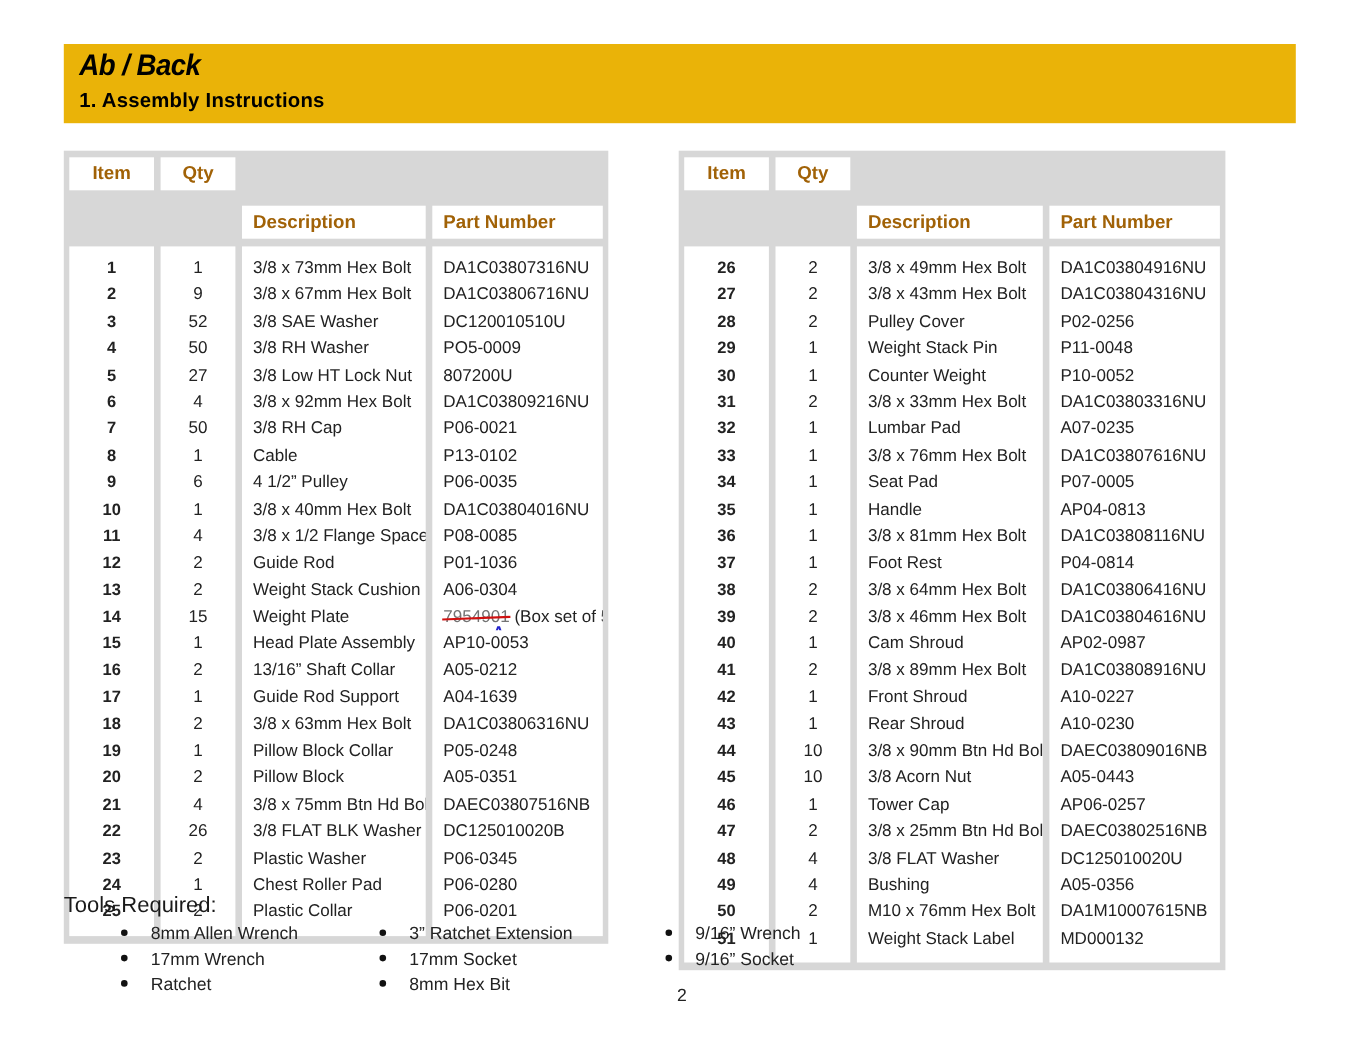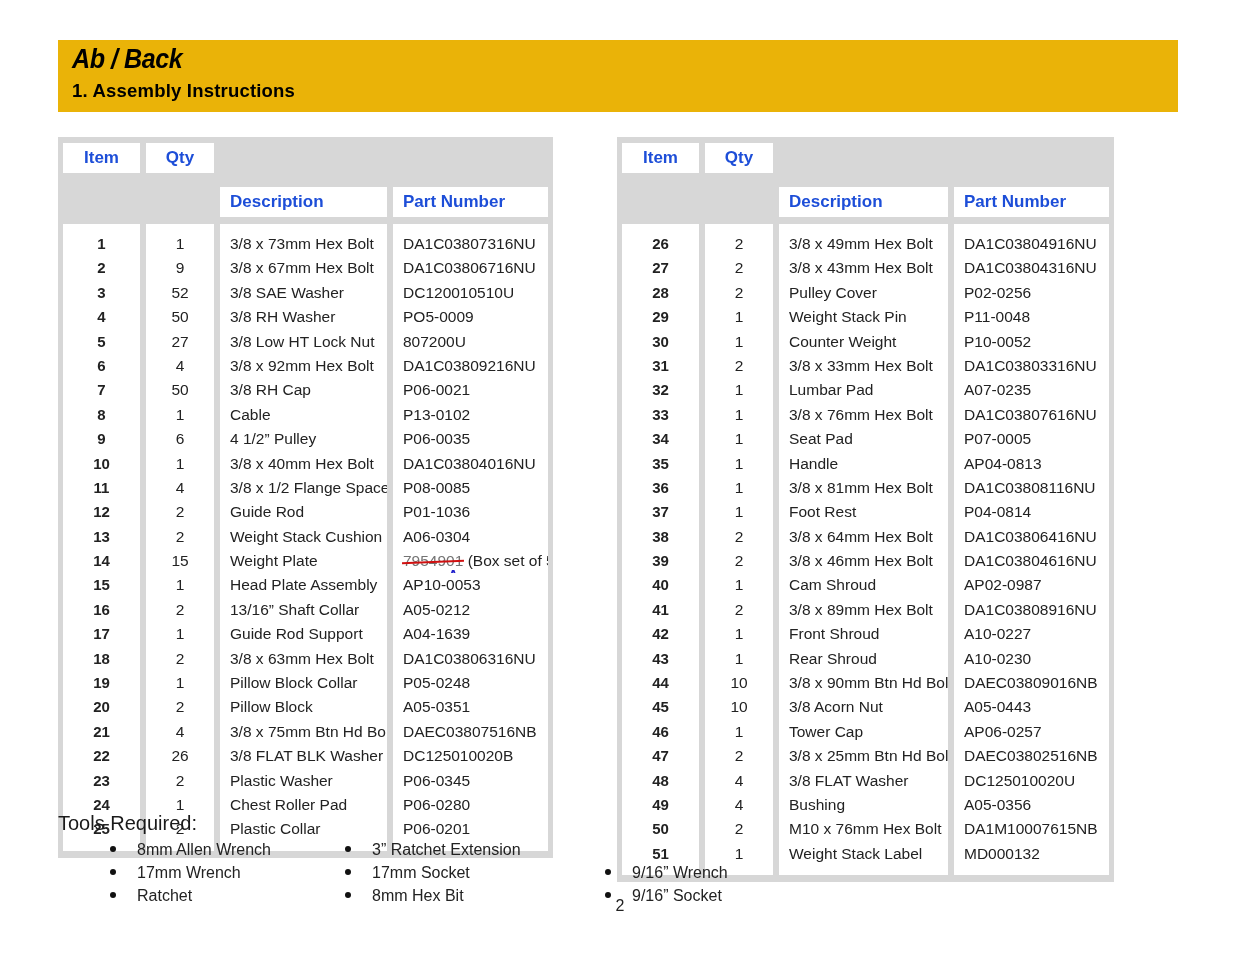--- a/index.html
+++ b/index.html
@@ -76,21 +76,21 @@
   .col-desc { width: 157px; flex: 1 1 auto; }
   .col-part { width: 155px; }
 
   .table-head .col {
     height: 30px;
     display: flex;
     align-items: center;
     justify-content: center;
     font-size: 17px;
     font-weight: bold;
-    color: #1d4ed8;
+    color: #a16207;
   }
   .table-head .col-desc,
   .table-head .col-part {
     justify-content: flex-start;
     padding-left: 10px;
     margin-top: 44px;
   }
 
   .table-body .col {
     padding: 8px 0 9px 0;
@@ -146,21 +146,20 @@
     top: 812px;
     width: 1120px;
   }
   #tools-heading {
     font-size: 20px;
     color: #1a1a1a;
     margin: 0 0 6px 0;
   }
   #tools-columns {
     display: flex;
-    align-items: flex-end;
   }
   .tools-col {
     display: flex;
     flex-direction: column;
   }
   #tools-col-0 { width: 200px; margin-left: 52px; }
   #tools-col-1 { width: 220px; margin-left: 35px; }
   #tools-col-2 { width: 200px; margin-left: 40px; }
 
   .tool-item {

